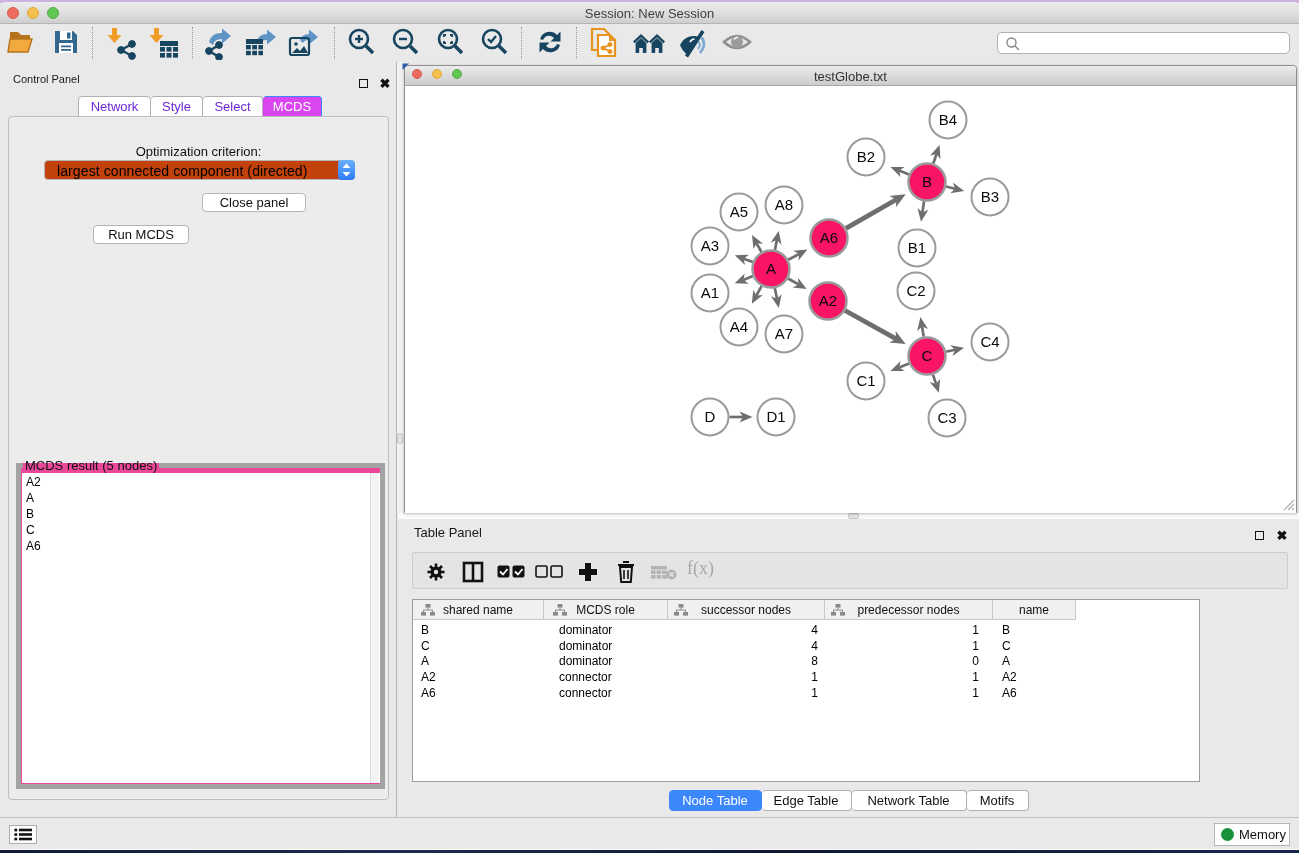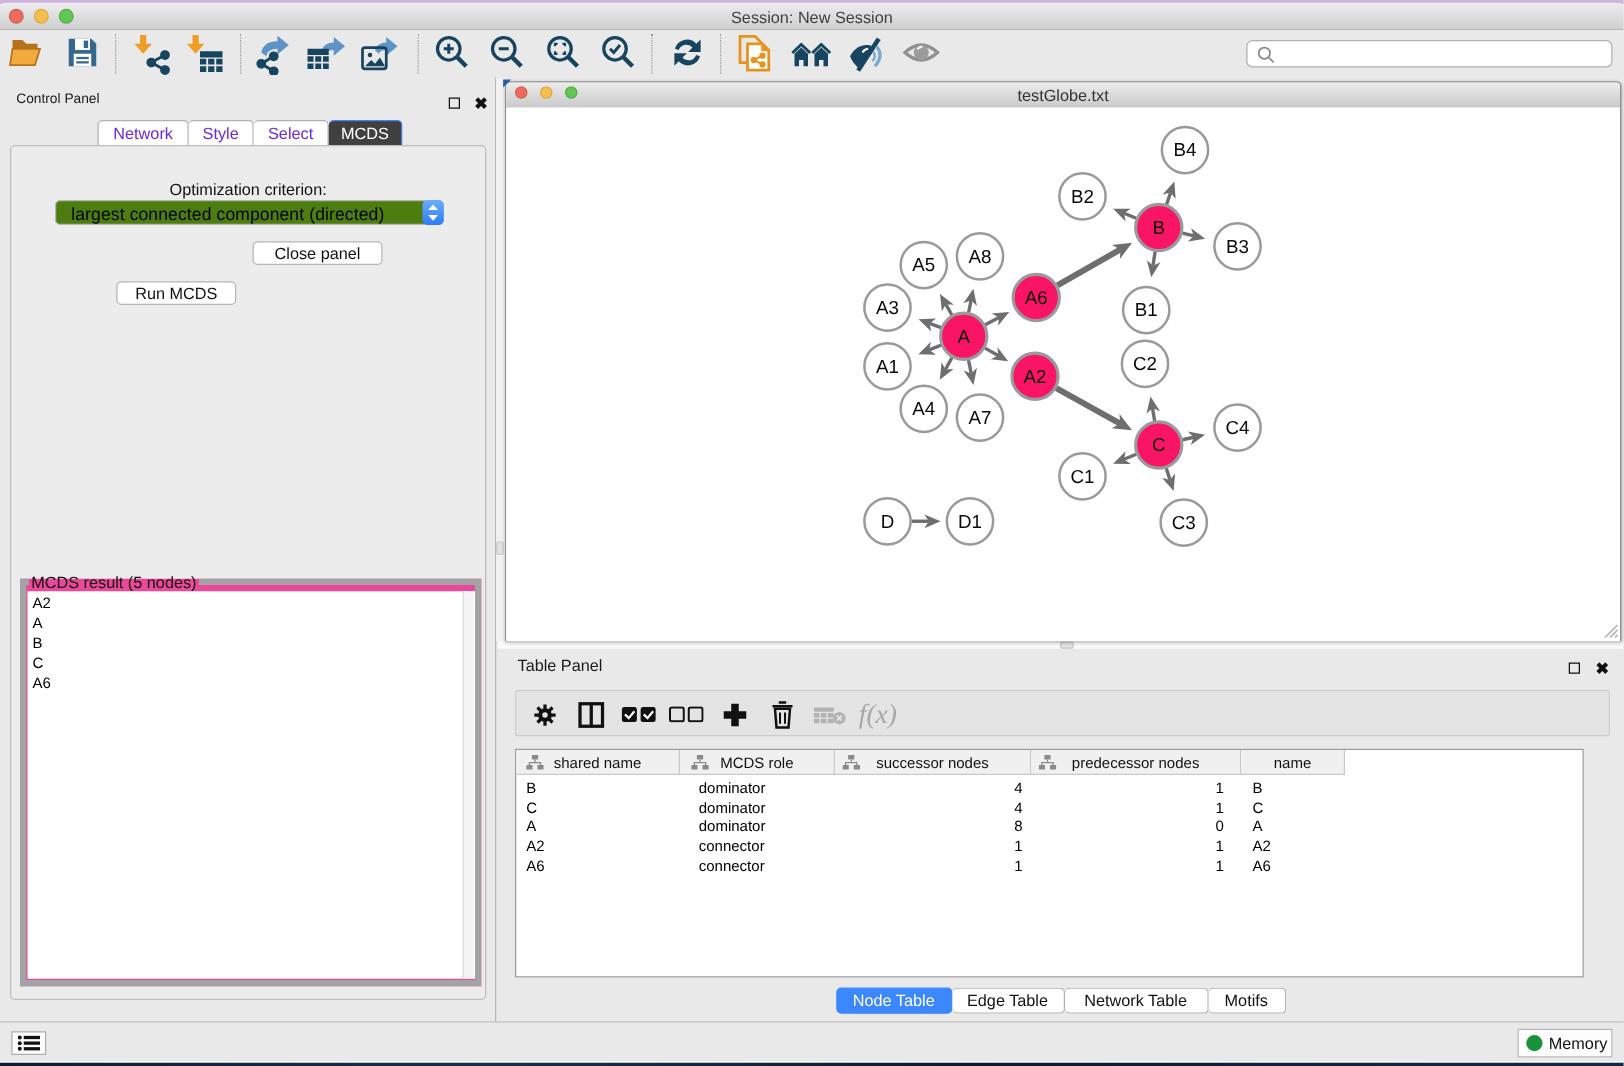--- a/index.html
+++ b/index.html
@@ -25,27 +25,27 @@
 
   
   #cpanel { left:0; top:62px; width:397px; height:755px; background:#e9e9e9;
     border-right:1px solid #b6b6b6; }
   #cpanel .hdr { position:absolute; left:13px; top:11px; font-size:11px; color:#1a1a1a; }
   .winbtns { position:absolute; top:11px; }
   .tabs { position:absolute; left:78px; top:34px; height:21px; display:flex; font-size:13px; }
   .tab { background:#fff; border:1px solid #b0b0b0; border-left:none;
     padding-top:2px; height:21px; color:#6d28d9; border-radius:4px 4px 0 0; text-align:center; }
   .tab.first { border-left:1px solid #b0b0b0; }
-  .tab.sel { background:#404040; color:#fff; border-color:#3c87fb; }
+  .tab.sel { background:#d946ef; color:#fff; border-color:#3c87fb; }
   #cpinner { position:absolute; left:8px; top:54px; width:381px; height:684px;
     background:#ececec; border:1px solid #bdbdbd; border-radius:4px; }
   #optlabel { position:absolute; left:0; top:27px; width:100%; text-align:center;
     font-size:13px; color:#111; }
   #dropdown { position:absolute; left:35px; top:43px; width:311px; height:20px;
-    background:#4d7c0f; border:1px solid #b5b5b5; border-radius:4px; font-size:13px; }
+    background:#c2410c; border:1px solid #b5b5b5; border-radius:4px; font-size:13px; }
   #dropdown .txt { position:absolute; left:12px; top:2px; color:#000; font-size:14px; letter-spacing:0.1px; }
   #dropdown .step { position:absolute; right:-1px; top:-1px; width:17px; height:20px;
     background:linear-gradient(#6aaefe,#2d7cf7); border-radius:4px; }
   .btn { position:absolute; height:19px; background:#fff; border:1px solid #b5b5b5;
     border-radius:4px; font-size:13px; color:#111; text-align:center; padding-top:1px; }
 
   fieldset#mcds { position:absolute; left:7px; top:341px; width:369px; height:331px;
     border:5px solid #a3a3a3; background:#ec4899; }
   fieldset#mcds legend { font-size:13px; color:#111; margin-left:2px; padding:0 2px; }
   #mcdslist { position:absolute; left:1px; top:0px; width:358px; height:310px;
@@ -63,21 +63,21 @@
   #nettitle .t { position:absolute; top:3px; width:100%; text-align:center;
     font-size:13px; color:#333; }
   #netcanvas { position:absolute; left:0; top:21px; width:891px; height:426px;
     background:#fff; }
 
   
   #tpanel { left:398px; top:520px; width:901px; height:297px; background:#e9e9e9; }
   #tpanel .hdr { position:absolute; left:16px; top:5px; font-size:13px; color:#1a1a1a; }
   #ttoolbar { position:absolute; left:14px; top:32px; width:876px; height:37px;
     background:#e4e4e4; border:1px solid #cdcdcd; border-radius:2px; }
-  #ttable { position:absolute; left:14px; top:79px; width:855px; height:183px;
+  #ttable { position:absolute; left:14px; top:79px; width:788px; height:183px;
     background:#fff; border:1px solid #9c9c9c; font-size:12px; }
   .th { position:absolute; top:0; height:20px; background:#f0f0f0;
     border-right:1px solid #c9c9c9; border-bottom:1px solid #c9c9c9;
     text-align:center; padding-top:3px; color:#111; }
   .cell { position:absolute; height:16px; color:#000; }
   .orgic { position:absolute; top:4px; }
   .btabs { position:absolute; top:270px; left:0; width:100%; display:flex;
     justify-content:center; font-size:13px; }
   .btab { background:#fff; border:1px solid #b0b0b0; border-left:none;
     height:21px; padding-top:2px; border-radius:4px; color:#111; text-align:center; }
@@ -458,21 +458,21 @@
           <rect x="5.6" y="5.4" width="4.6" height="3.6"></rect>
           <rect x="11.2" y="5.4" width="4.8" height="3.6"></rect>
         <rect x="0" y="10" width="4.6" height="3.6"></rect>
           <rect x="5.6" y="10" width="4.6" height="3.6"></rect>
           <rect x="11.2" y="10" width="4.8" height="3.6"></rect>
         <circle cx="20.5" cy="9.5" r="5"></circle>
       </g>
       <path d="M18.5 7.5 l4 4 M22.5 7.5 l-4 4" stroke="#e4e4e4" stroke-width="1.4"></path>
     </svg>
 
-    <div style="position:absolute; left:274px; top:5px; font-family:'Liberation Serif',serif; font-style:italic; font-size:22px; color:#a8a8a8;">f(x)</div>
+    <div style="position:absolute; left:274px; top:5px; font-family:'Liberation Serif',serif; font-size:18px; color:#a8a8a8;">f(x)</div>
   </div>
   <div id="ttable">
     <div class="th" style="left:0; width:131px;">shared name</div>
     <div class="th" style="left:131px; width:124px;">MCDS role</div>
     <div class="th" style="left:255px; width:157px;">successor nodes</div>
     <div class="th" style="left:412px; width:168px;">predecessor nodes</div>
     <div class="th" style="left:580px; width:83px;">name</div>
     <svg class="orgic" style="left:8px;" width="14" height="12" viewBox="0 0 14 12">
         <g fill="#8a8a8a">
           <rect x="4.5" y="0" width="5" height="3.6"></rect>

